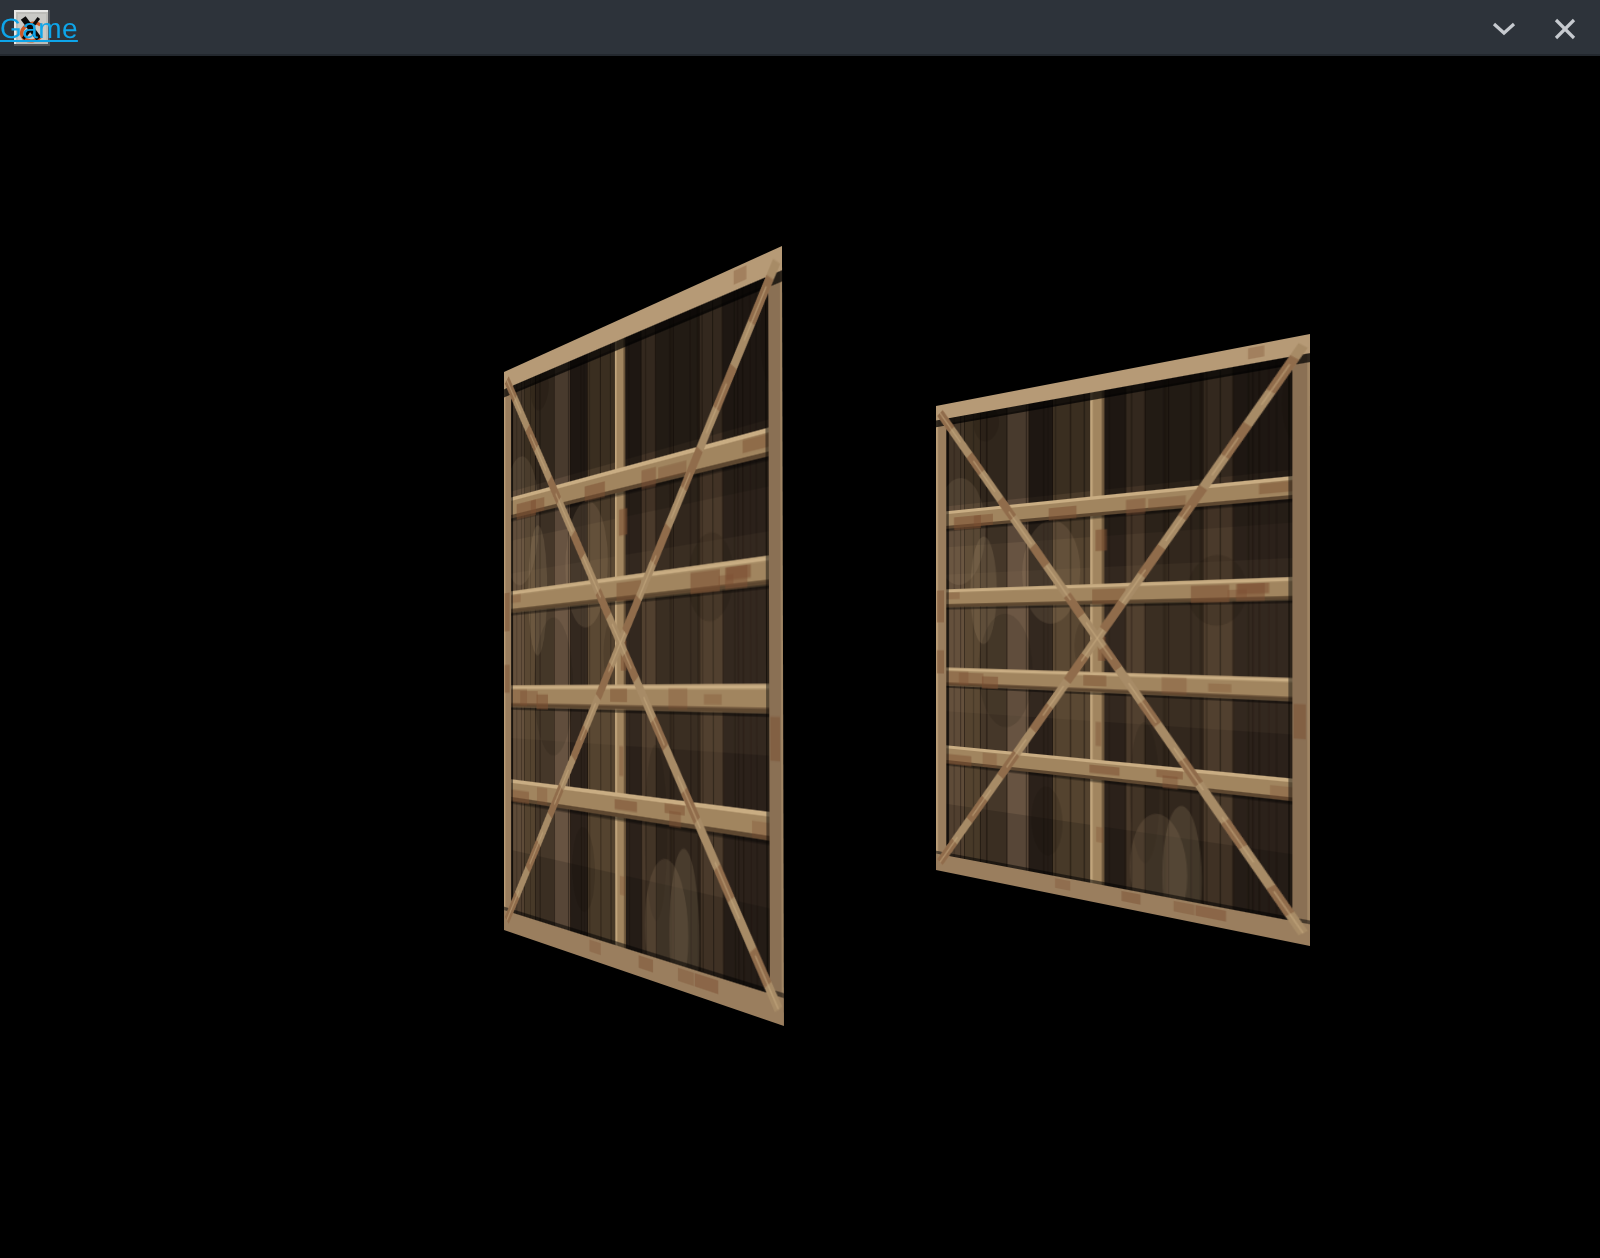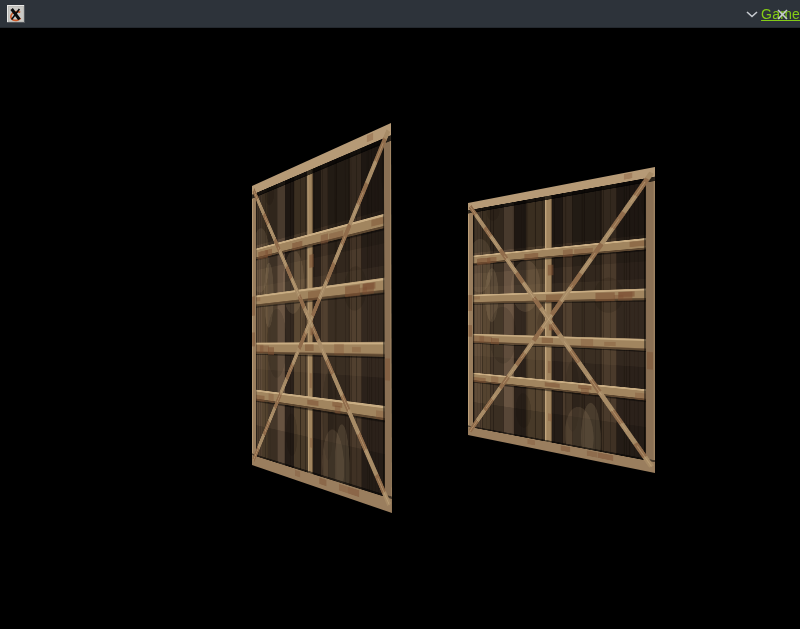--- a/index.html
+++ b/index.html
@@ -13,22 +13,22 @@
   
   .titlebar {
     position: absolute; top: 0; left: 0; right: 0; height: 28px;
     background: #2d333a; border-bottom: 1px solid #23282e;
     display: flex; align-items: center; box-sizing: border-box;
   }
   .app-icon {
     position: absolute; left: 7px; top: 5px; width: 18px; height: 18px; display: block;
   }
   .win-title {
-    position: absolute; left: 0; right: 0; text-align: right;
-    font-size: 14px; color: #84cc16; letter-spacing: 0.2px;
+    position: absolute; left: 0; right: 0; text-align: left;
+    font-size: 14px; color: #0ea5e9; letter-spacing: 0.2px;
     pointer-events: none; line-height: 28px; text-decoration: underline;
   }
   .tb-controls {
     position: absolute; right: 8px; top: 0; height: 28px;
     display: flex; align-items: center; gap: 10px;
   }
   .tb-btn {
     background: none; border: none; padding: 2px; margin: 0;
     width: 20px; height: 20px; display: flex; align-items: center; justify-content: center;
     cursor: default;

